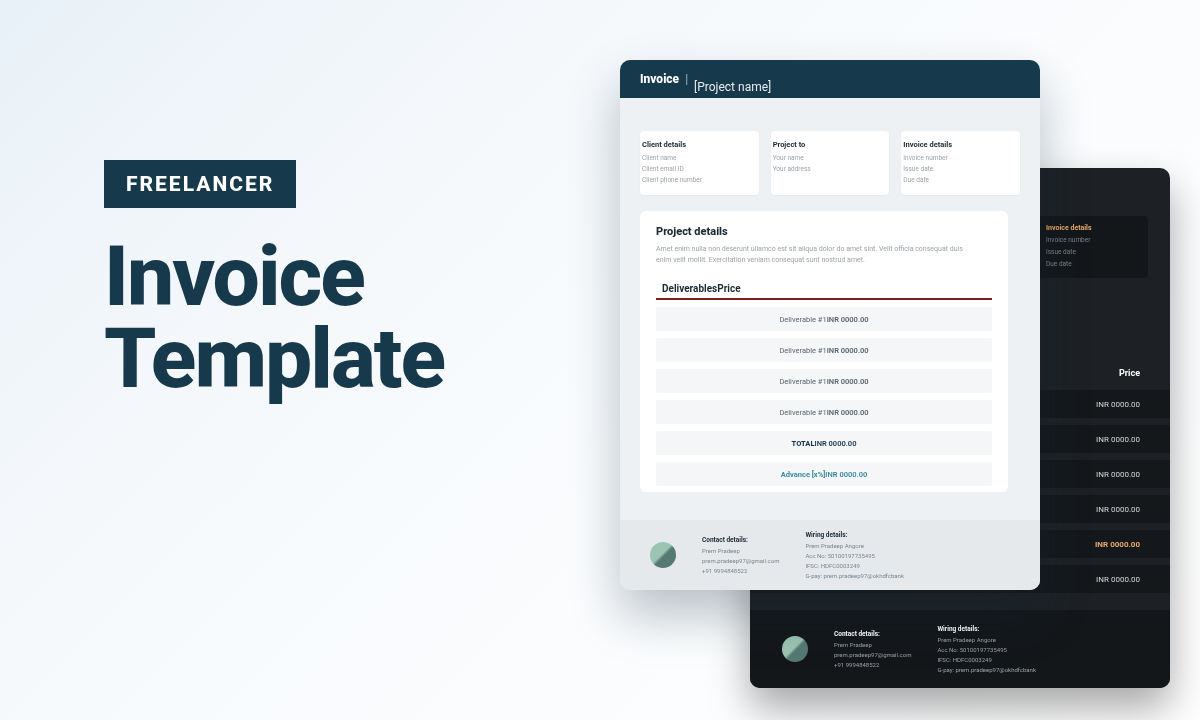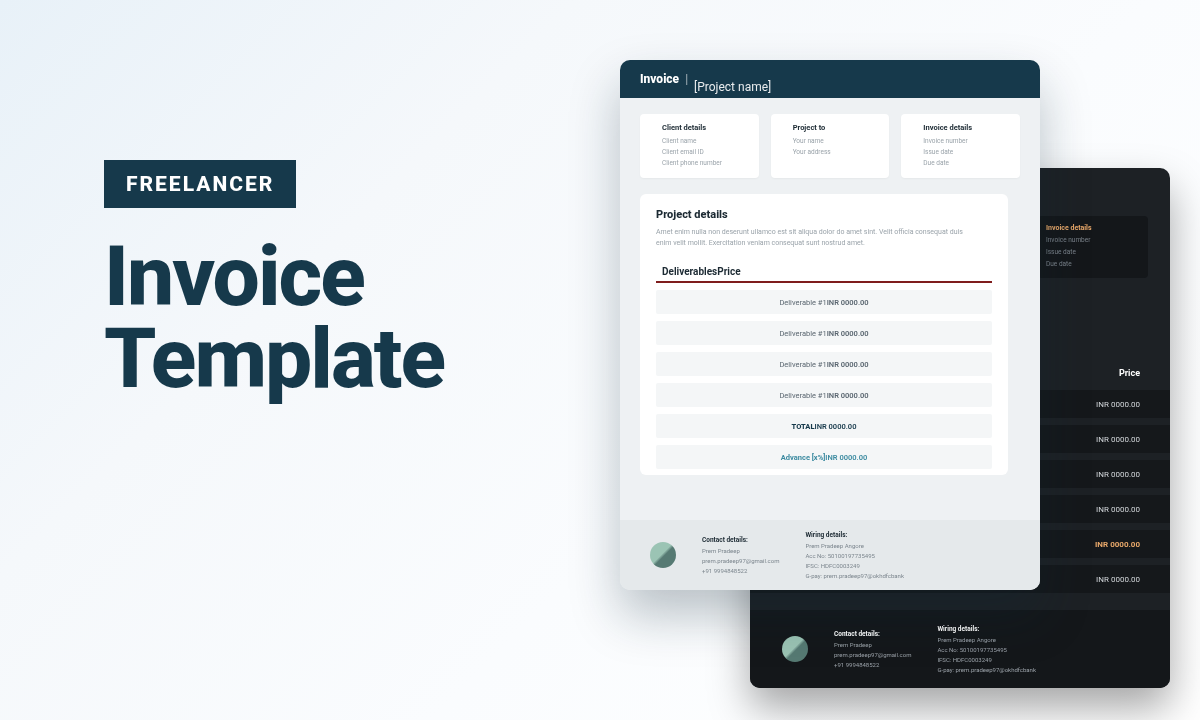--- a/index.html
+++ b/index.html
@@ -160,22 +160,23 @@
 
   .card-light .boxes {
     display: flex;
     gap: 12px;
     padding: 16px 20px 0 20px;
   }
   .wbox {
     flex: 1;
     background: #fff;
     border-radius: 4px;
-    padding: 9px 10px 11px 22px;
+    padding: 9px 10px 11px 2px;
     box-shadow: 0 1px 2px rgba(0,0,0,0.04);
+    margin-top: 17px;
   }
   .wbox .bh { font-weight: 700; color: #1c2a33; font-size: 7.5px; margin-bottom: 5px;}
   .wbox .bl { color: #9aa3aa; font-size: 6.5px; margin-top: 3px;}
 
   .card-light .body {
     margin: 16px 32px 0 20px;
     background: #fff;
     border-radius: 6px;
     padding: 14px 16px 6px 16px;
   }

